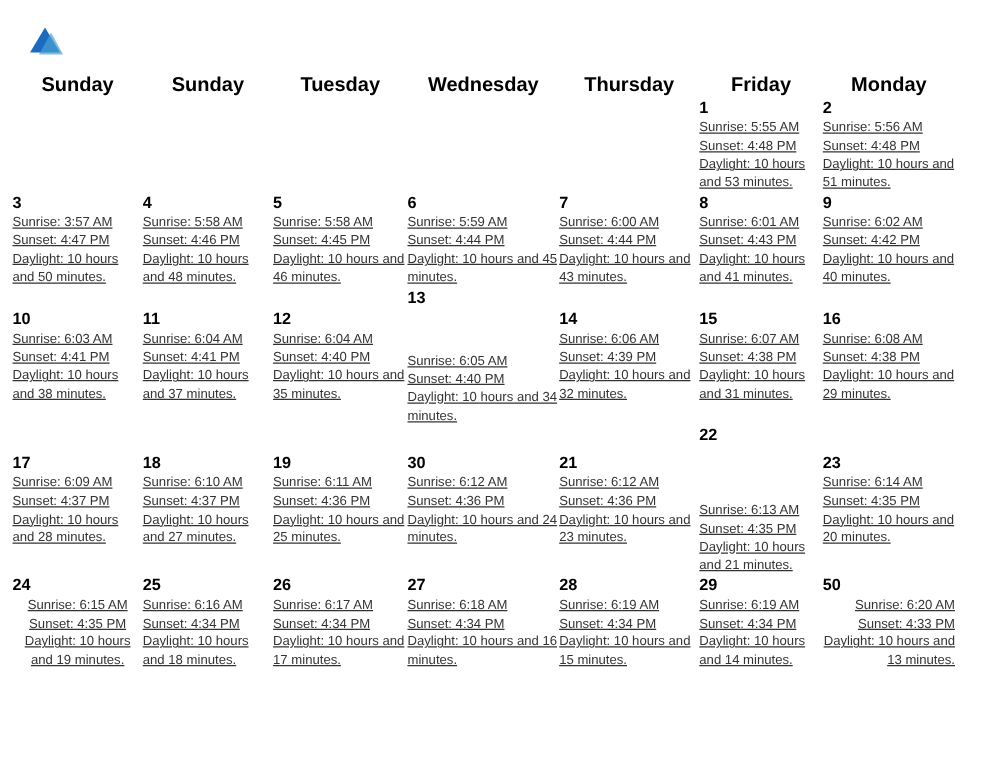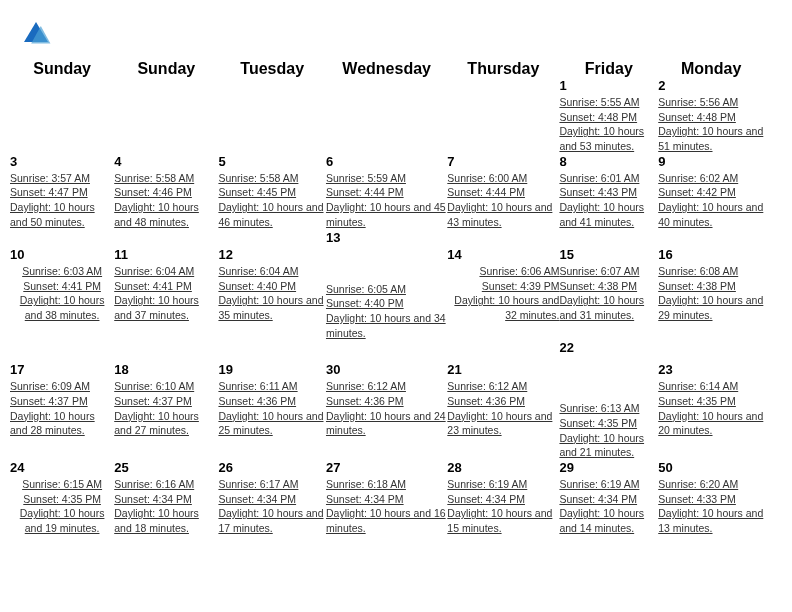--- a/index.html
+++ b/index.html
@@ -148,21 +148,21 @@
           <td class="weekend">
             <span class="day-num">9</span>
             <div class="day-info" style="white-space: pre-line;">Sunrise: 6:02 AM
 Sunset: 4:42 PM
 Daylight: 10 hours and 40 minutes.</div>
           </td>
         </tr>
         <tr>
           <td class="weekend">
             <span class="day-num">10</span>
-            <div class="day-info" style="white-space: pre-line; text-align: center;">Sunrise: 6:03 AM
+            <div class="day-info" style="white-space: pre-line;">Sunrise: 6:03 AM
 Sunset: 4:41 PM
 Daylight: 10 hours and 38 minutes.</div>
           </td>
           <td>
             <span class="day-num">11</span>
             <div class="day-info" style="white-space: pre-line;">Sunrise: 6:04 AM
 Sunset: 4:41 PM
 Daylight: 10 hours and 37 minutes.</div>
           </td>
           <td>
@@ -172,21 +172,21 @@
 Daylight: 10 hours and 35 minutes.</div>
           </td>
           <td>
             <span class="day-num">13</span>
             <div class="day-info" style="white-space: pre-line; margin-top: 37px;">Sunrise: 6:05 AM
 Sunset: 4:40 PM
 Daylight: 10 hours and 34 minutes.</div>
           </td>
           <td>
             <span class="day-num">14</span>
-            <div class="day-info" style="white-space: pre-line; text-align: right;">Sunrise: 6:06 AM
+            <div class="day-info" style="white-space: pre-line;">Sunrise: 6:06 AM
 Sunset: 4:39 PM
 Daylight: 10 hours and 32 minutes.</div>
           </td>
           <td>
             <span class="day-num">15</span>
             <div class="day-info" style="white-space: pre-line;">Sunrise: 6:07 AM
 Sunset: 4:38 PM
 Daylight: 10 hours and 31 minutes.</div>
           </td>
           <td class="weekend">
@@ -272,20 +272,20 @@
 Daylight: 10 hours and 15 minutes.</div>
           </td>
           <td>
             <span class="day-num">29</span>
             <div class="day-info" style="white-space: pre-line;">Sunrise: 6:19 AM
 Sunset: 4:34 PM
 Daylight: 10 hours and 14 minutes.</div>
           </td>
           <td class="weekend">
             <span class="day-num">50</span>
-            <div class="day-info" style="white-space: pre-line;">Sunrise: 6:20 AM
+            <div class="day-info" style="white-space: pre-line; text-align: right;">Sunrise: 6:20 AM
 Sunset: 4:33 PM
 Daylight: 10 hours and 13 minutes.</div>
           </td>
         </tr>
       </tbody>
   </table>
 </div>
 
 </body></html>

